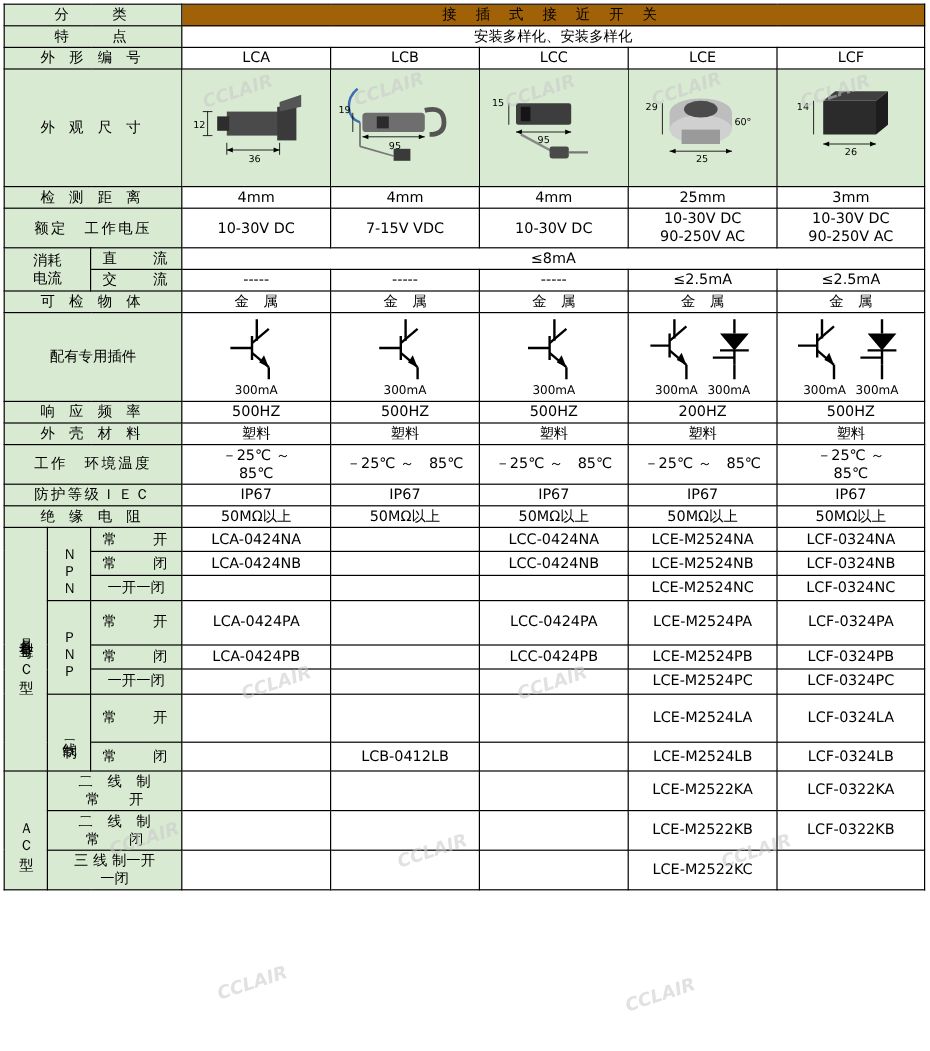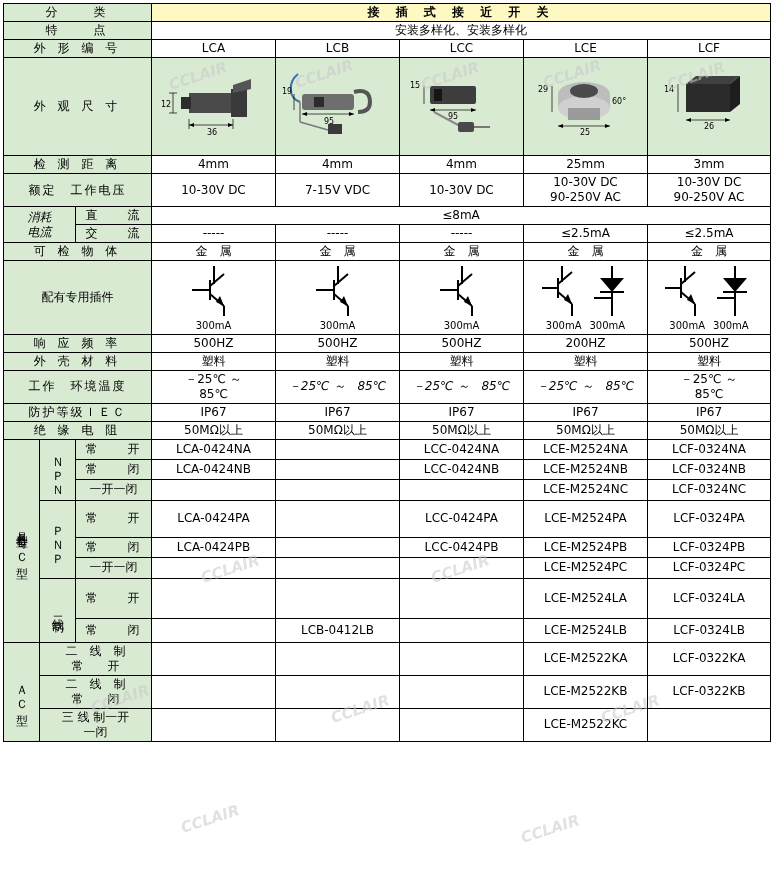--- a/index.html
+++ b/index.html
@@ -1,25 +1,25 @@
 <!DOCTYPE html>
 <html><head>
 <meta charset="utf-8">
 <style>
   html,body{margin:0;padding:0;background:#fff;}
   body{font-family:"DejaVu Sans","Liberation Sans",sans-serif;}
   #sheet{width:775px;height:876px;position:relative;overflow:hidden;background:#fff;}
   table.spec{border-collapse:collapse;table-layout:fixed;width:688px;margin:3px;}
   table.spec td{border:1px solid #000;font-size:12px;text-align:center;vertical-align:middle;color:#000;padding:1px 2px;line-height:1.25;}
   .green{background:#d9ead3;}
-  .orange{background:#fef9c3;font-weight:bold;letter-spacing:6px;font-size:14px;}
+  .orange{background:#a16207;font-weight:normal;letter-spacing:6px;font-size:14px;}
   .white{background:#ffffff;}
   .spread{letter-spacing:4px;}
   .spread2{letter-spacing:2px;}
-  .small{font-size:11px;font-style:italic;}
+  .small{font-size:11px;}
   .xsmall{font-size:10px;}
   .vert{writing-mode:vertical-rl;text-orientation:upright;letter-spacing:2px;}
   .pic{background:#d9ead3;height:95px;position:relative;}
   .wm{position:absolute;color:#c9c9c9;font-size:15px;font-style:italic;font-weight:bold;opacity:.55;transform:rotate(-18deg);pointer-events:none;user-select:none;}
   .imgbox{width:100%;height:92px;display:flex;align-items:center;justify-content:center;position:relative;}
   svg{display:block;}
   .outsym{display:flex;align-items:center;justify-content:center;gap:4px;}
   .mA{font-size:10px;text-align:center;}
   .twoline{line-height:1.3;}
 </style>

